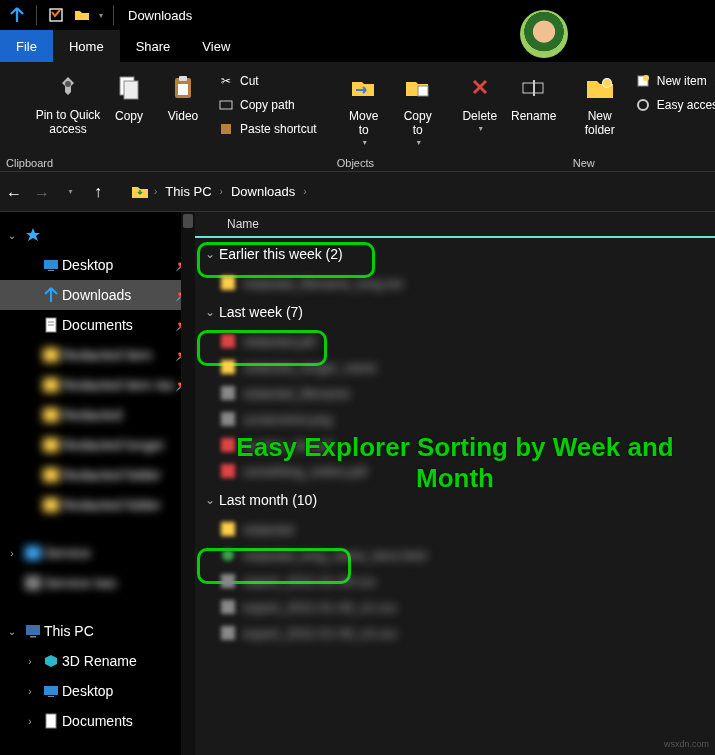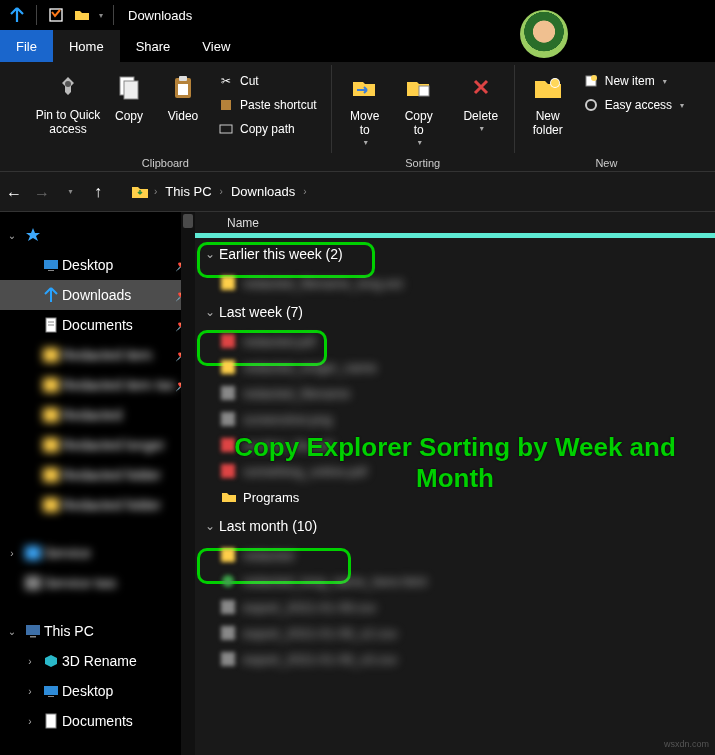--- a/index.html
+++ b/index.html
@@ -16,21 +16,21 @@
 
 .ribbon-tabs { height: 32px; background: #000; display: flex; align-items: stretch; }
 .ribbon-tab { padding: 6px 16px; display:flex; align-items:center; color:#fff; font-size:13px; cursor:pointer;}
 .ribbon-tab.file { background:#1a66cc; }
 .ribbon-tab.active { background:#191919; }
 
 
 .ribbon { height: 110px; background:#191919; border-bottom:1px solid #333; display:flex; }
 .rgroup { display:flex; flex-direction:column; padding: 4px 6px 2px; }
 .rgroup-items { display:flex; flex: 1; align-items: flex-start; }
-.rgroup-label { text-align:center; font-size:11px; color:#ccc; padding:2px 0 0;}
+.rgroup-label { text-align:left; font-size:11px; color:#ccc; padding:2px 0 0;}
 .rbtn-large { display:flex; flex-direction:column; align-items:center; justify-content:flex-start; width:54px; padding-top:6px; cursor:pointer; text-align:center; font-size:12px; color:#fff; gap:1px;}
 .rbtn-large .ico { width:32px; height:32px; display:flex; align-items:center; justify-content:center; margin-bottom:4px;}
 .rbtn-large.wide { width:68px;margin-left:28px; }
 .vsep { width:1px; background:#333; margin:3px 0 18px; }
 .rbtn-small-list { display:flex; flex-direction:column; gap:2px; padding:4px 4px 0 4px;}
 .rbtn-small { display:flex; align-items:center; gap:6px; padding:3px 4px; font-size:12px; cursor:pointer; color:#fff; white-space:nowrap;}
 .rbtn-small .ico { width:16px; height:16px; display:flex; align-items:center; justify-content:center;}
 .caret { font-size:8px; color:#aaa; margin-left:2px;}
 
 
@@ -56,21 +56,21 @@
 .tnode .tlabel { flex:1; white-space:nowrap; overflow:hidden;}
 .tnode .pin { width:20px; color:#888; font-size:12px;}
 .tnode.depth0 { padding-left:2px; font-weight:500;}
 .tnode.depth1 { padding-left:20px;}
 .tnode.selected { background:#4d4d4d; }
 .tnode.blur .tlabel, .tnode.blur .ticon { filter: blur(4px); }
 .tspace { height:18px; }
 
 
 .content { flex:1; background:#191919; position:relative; overflow:hidden;}
-.colhead { height:26px; display:flex; align-items:center; padding-left:20px; font-size:12px; color:#ddd; border-bottom:5px solid #5eead4;}
+.colhead { height:26px; display:flex; align-items:center; padding-left:20px; font-size:12px; color:#ddd; border-bottom:2px solid #5eead4;}
 .grouphdr { display:flex; align-items:center; height:32px; padding-left:6px; font-size:14px; cursor:pointer; }
 .grouphdr .gchev { font-size:12px; color:#aaa; width:18px; text-align:center;}
 .hilite { border:3px solid #00d000; border-radius:10px; position:absolute; pointer-events:none; }
 .frow { display:flex; align-items:center; height:26px; padding-left:26px; font-size:13px; cursor:pointer; }
 .frow .ficon { width:22px; display:flex; align-items:center;}
 .frow .fname { flex:1; white-space:nowrap; overflow:hidden;}
 .frow.blur .fname { filter: blur(5px); color:#bbb; }
 .frow.blur .ficon { filter: blur(2px); }
 .overlay-text { position:absolute; top:220px; left:0; right:0; text-align:center; font-size:26px; font-weight:bold; color:#00d000; text-shadow: 0 0 2px #000; pointer-events:none;}
 .watermark { position:absolute; right:6px; bottom:6px; font-size:9px; color:#555; }
@@ -147,33 +147,33 @@
         <span>Video</span>
       </div>
       <div class="rbtn-small-list">
         <div class="rbtn-small">
             <span class="ico">✂</span>
             <span>Cut</span>
           </div>
         <div class="rbtn-small">
             <span class="ico">
               <svg width="14" height="14">
+                <rect x="1" y="3" width="12" height="8" fill="none" stroke="#ccc"></rect>
+              </svg>
+            </span>
+            <span>Copy path</span>
+          </div>
+        <div class="rbtn-small">
+            <span class="ico">
+              <svg width="14" height="14">
                 <rect x="2" y="2" width="10" height="10" fill="#b5823a"></rect>
               </svg>
             </span>
             <span>Paste shortcut</span>
           </div>
-        <div class="rbtn-small">
-            <span class="ico">
-              <svg width="14" height="14">
-                <rect x="1" y="3" width="12" height="8" fill="none" stroke="#ccc"></rect>
-              </svg>
-            </span>
-            <span>Copy path</span>
-          </div>
       </div>
     </div>
     <div class="rgroup-label">Clipboard</div>
   </div>
   <div class="vsep"></div>
 
   <div class="rgroup">
     <div class="rgroup-items">
       <div class="rbtn-large">
         <div class="ico">
@@ -200,22 +200,31 @@
       <div style="width:8px"></div>
       <div class="rbtn-large">
         <div class="ico">
             <svg width="24" height="24">
               <path d="M6 5L18 17M18 5L6 17" stroke="#d44" stroke-width="3"></path>
             </svg>
           </div>
         <span>Delete</span>
           <span class="caret">▾</span>
       </div>
+      <div class="rbtn-large">
+        <div class="ico">
+            <svg width="26" height="22">
+              <rect x="2" y="6" width="20" height="10" fill="none" stroke="#ccc"></rect>
+              <line x1="13" y1="3" x2="13" y2="19" stroke="#ccc" stroke-width="2"></line>
+            </svg>
+          </div>
+        <span>Rename</span>
+      </div>
     </div>
-    <div class="rgroup-label">Sorting</div>
+    <div class="rgroup-label">Objects</div>
   </div>
   <div class="vsep"></div>
 
   <div class="rgroup">
     <div class="rgroup-items">
       <div class="rbtn-large">
         <div class="ico">
             <svg width="30" height="26">
               <path d="M2 6h10l3 3h13v14H2z" fill="#ffcf4a"></path>
               <circle cx="22" cy="8" r="5" fill="#fff"></circle>
@@ -505,28 +514,20 @@
         <span class="fname">another_file.pdf</span>
       </div>
     <div class="frow blur">
         <span class="ficon">
           <svg width="14" height="14">
             <rect width="14" height="14" fill="#d44"></rect>
           </svg>
         </span>
         <span class="fname">something_online.pdf</span>
       </div>
-    <div class="frow">
-        <span class="ficon">
-          <svg width="16" height="14">
-            <path d="M1 3h5l2 2h7v7H1z" fill="#ffcf4a"></path>
-          </svg>
-        </span>
-        <span class="fname">Programs</span>
-      </div>
 
     <div class="grouphdr">
         <span class="gchev">⌄</span>
         <span>Last month (10)</span>
       </div>
     <div class="hilite" style="top:336px; left:2px; width:154px; height:36px;"></div>
     <div class="frow blur">
         <span class="ficon">
           <svg width="14" height="14">
             <rect width="14" height="14" fill="#ffcf4a"></rect>
@@ -560,16 +561,16 @@
       </div>
     <div class="frow blur">
         <span class="ficon">
           <svg width="14" height="14">
             <rect width="14" height="14" fill="#888"></rect>
           </svg>
         </span>
         <span class="fname">export_2021-01-09_v3.csv</span>
       </div>
 
-    <div class="overlay-text">Copy Explorer Sorting by Week and Month</div>
+    <div class="overlay-text">Easy Explorer Sorting by Week and Month</div>
     <div class="watermark">wsxdn.com</div>
   </div>
 </div>
 
 </body></html>

